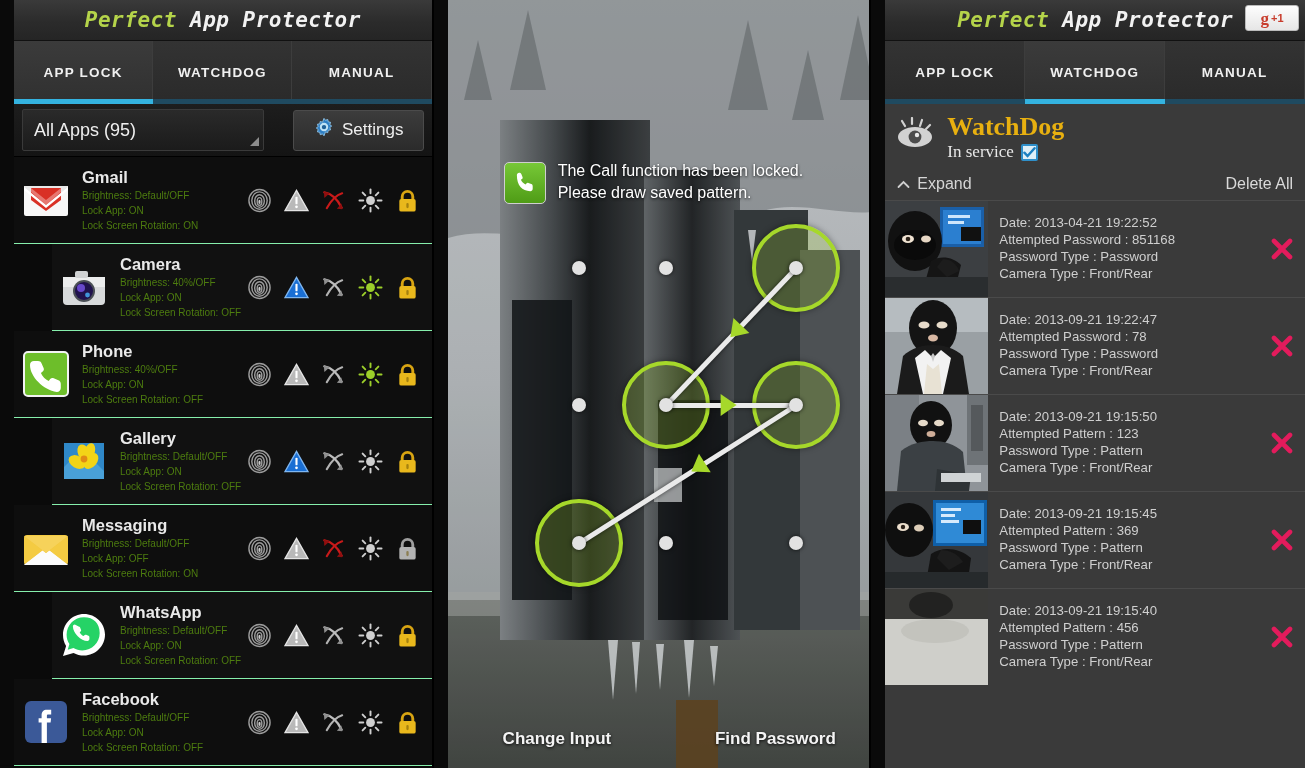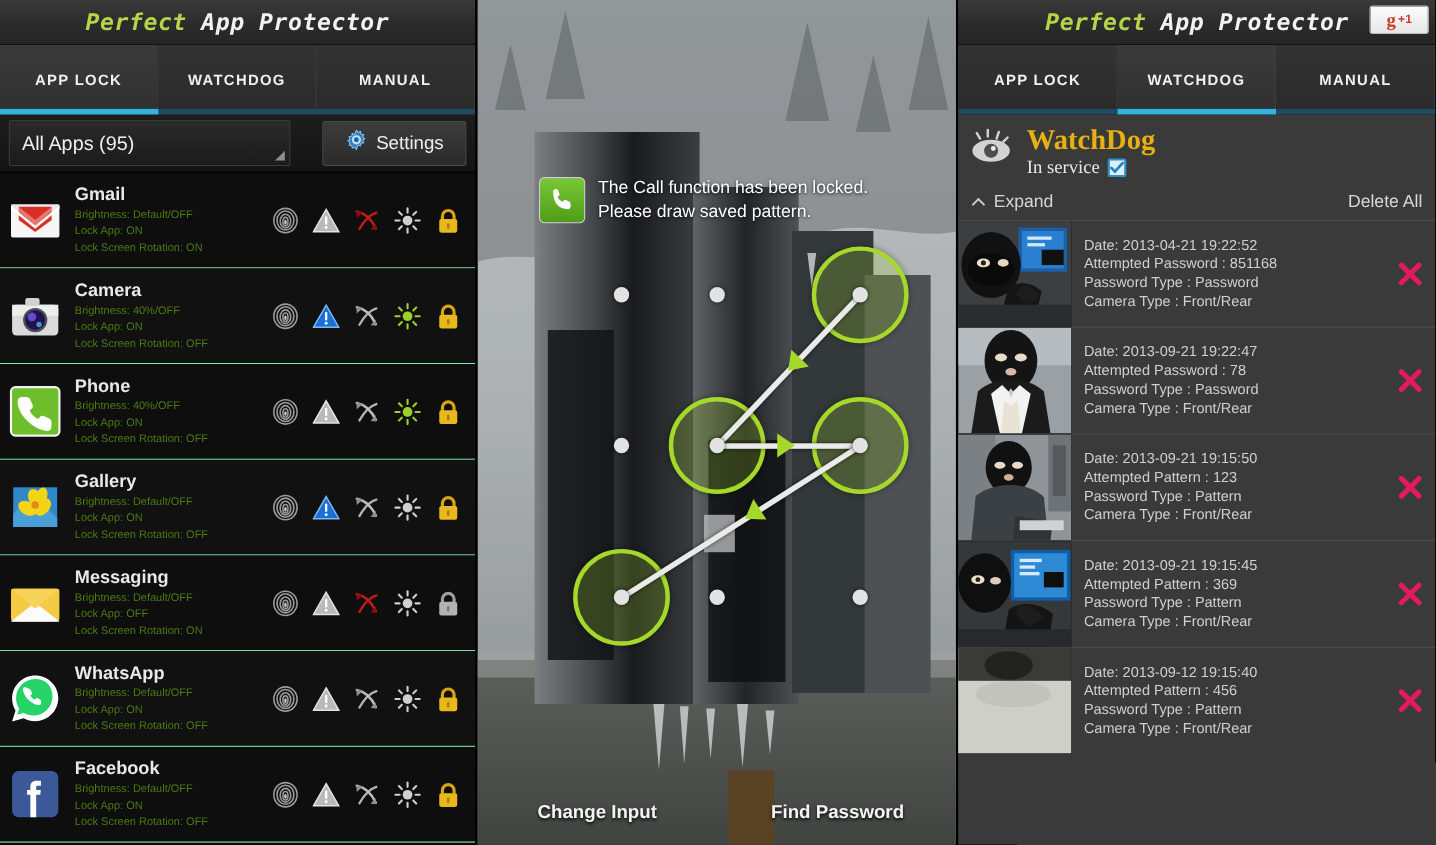--- a/index.html
+++ b/index.html
@@ -5,21 +5,21 @@
   * { box-sizing: border-box; margin: 0; padding: 0; }
   html, body {
     width: 1305px; height: 768px;
     background: #000;
     font-family: "Liberation Sans", sans-serif;
     overflow: hidden;
   }
   .screens { display: flex; width: 1305px; height: 768px; }
 
   
-  .panel { position: relative; overflow: hidden; background: #0a0a0a; }
+  .panel { position: relative; overflow: hidden; background: #0a0a0a; padding-left: 14px; }
   .panel-a { width: 433px; height: 768px; }
   .panel-b { width: 437px; height: 768px; }
   .panel-c { width: 435px; height: 768px; }
 
   .gap { width: 2px; height: 768px; background: #000; }
 
   
   .titlebar {
     height: 41px;
     background: linear-gradient(#3a3a3a, #2b2b2b 55%, #252525);
@@ -98,21 +98,21 @@
   }
   .settings-btn .lbl { font-size: 17px; color: #eee; }
 
   .applist { height: 651px; overflow: hidden; position: relative; }
   .approw {
     height: 87px; display: flex; align-items: center;
     border-bottom: 1px solid #86efac;
     background: #0e0e0e;
     padding: 0 6px 0 8px;
   }
-  .approw.alt { background: #111111; }
+  .approw.alt { background: #111111; margin-left: 38px; }
   .app-icon {
     width: 48px; height: 48px; flex: 0 0 48px;
     margin-right: 12px; position: relative;
     border-radius: 4px; overflow: hidden;
   }
   .app-meta { flex: 1; min-width: 0; }
   .app-name { font-size: 16.5px; font-weight: bold; color: #e9e9e9; margin-bottom: 1px; }
   .app-sub { font-size: 10px; color: #4d7c0f; line-height: 15px; white-space: nowrap; }
   .app-icons { display: flex; align-items: center; gap: 12px; flex: 0 0 auto; padding-right: 6px; }
   .ico { width: 25px; height: 25px; display: block; }
@@ -127,21 +127,21 @@
     color: #fff; font-size: 15.5px;
   }
 
   
   
   
   .lockscreen { position: relative; width: 437px; height: 768px; overflow: hidden; }
   .bg-photo { position: absolute; inset: 0; }
   .notice {
     position: absolute; left: 0; top: 160px; right: 0;
-    display: flex; align-items: center; gap: 12px;
+    display: flex; align-items: flex-end; gap: 12px;
     padding-left: 56px;
   }
   .notice-icon {
     width: 42px; height: 42px; flex: 0 0 42px;
     border-radius: 5px;
     background: linear-gradient(#77c837,#4f9c16);
     border: 1px solid #cfcfcf;
     display: flex; align-items: center; justify-content: center;
   }
   .notice-txt {
@@ -1032,21 +1032,21 @@
           </div>
           <div class="logrow">
             <div class="log-thumb"><svg width="103" height="96" viewBox="0 0 103 96">
                 <rect width="103" height="96" fill="#c8c8c4"></rect>
       <rect x="0" y="0" width="103" height="30" fill="#3a3a38"></rect>
       <ellipse cx="46" cy="16" rx="22" ry="13" fill="#1d1d1c" opacity=".8"></ellipse>
       <rect y="30" width="103" height="66" fill="#cfcfca"></rect>
       <ellipse cx="50" cy="42" rx="34" ry="12" fill="#bdbdb8" opacity=".7"></ellipse>
       </svg></div>
      <div class="log-meta">
-       <div class="log-line">Date: 2013-09-12 19:15:40</div>
+       <div class="log-line">Date: 2013-09-21 19:15:40</div>
        <div class="log-line">Attempted Pattern : 456</div>
        <div class="log-line">Password Type : Pattern</div>
        <div class="log-line">Camera Type : Front/Rear</div>
      </div>
      <div class="log-x">
        <svg width="22" height="22" viewBox="0 0 22 22">
          <path d="M3 3l16 16M19 3L3 19" stroke="#e31b5c" stroke-width="4.6" stroke-linecap="round"></path>
        </svg>
      </div>
           </div>

